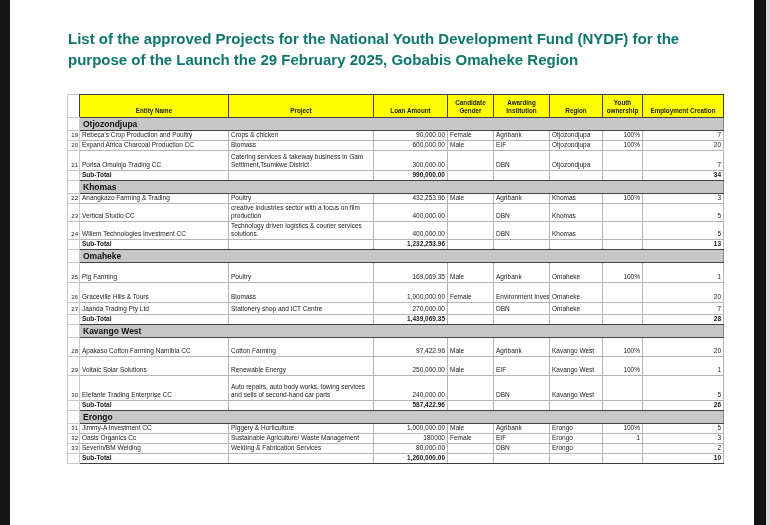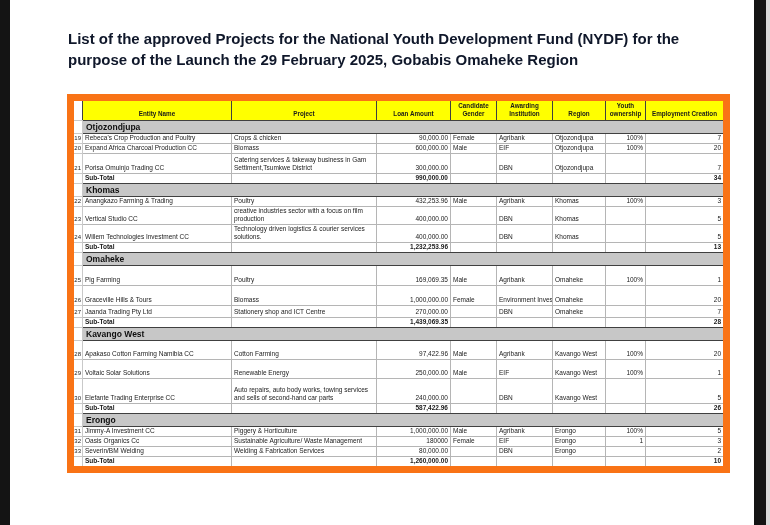--- a/index.html
+++ b/index.html
@@ -7,28 +7,28 @@
   body {
     width:770px; height:525px; position:relative; overflow:hidden;
     background:#ffffff; font-family:"Liberation Sans", sans-serif;
   }
   .edge-left  { position:absolute; left:0; top:0; width:10px; height:525px; background:#141414; }
   .edge-right { position:absolute; right:4px; top:0; width:12px; height:525px; background:#141414; }
   .edge-right-sliver { position:absolute; right:0; top:0; width:4px; height:525px; background:#d9d9d9; }
 
   .title {
     position:absolute; left:68px; top:28px; width:665px;
-    font-size:15px; font-weight:bold; line-height:21px; color:#0f172a;
+    font-size:15px; font-weight:bold; line-height:21px; color:#0f766e;
   }
   .title div { white-space:nowrap; }
 
   table.grid {
     position:absolute; left:67px; top:94px; width:656px;
     border-collapse:collapse; table-layout:fixed;
-    font-size:6.5px; color:#1a1a1a; border:7px solid #f97316;
+    font-size:6.5px; color:#1a1a1a; border:1px solid #f97316;
   }
   td, th { overflow:hidden; }
   td {
     border:1px solid #b5b5b5; padding:0 2px 1px 2px;
     vertical-align:bottom; line-height:8px;
   }
   th {
     background:var(--header-bg); border:1px solid #404040;
     font-weight:bold; font-size:6.3px; line-height:8px;
     text-align:center; vertical-align:bottom; padding:1px 1px 2px;

